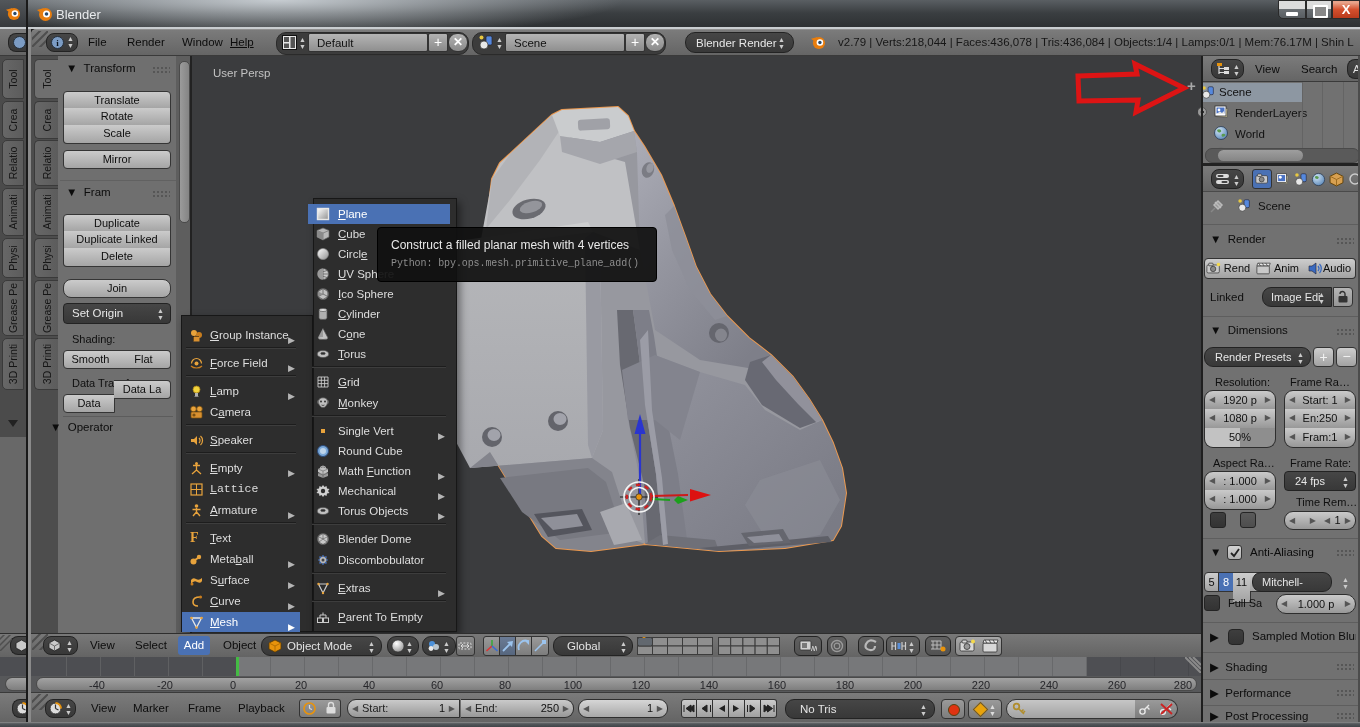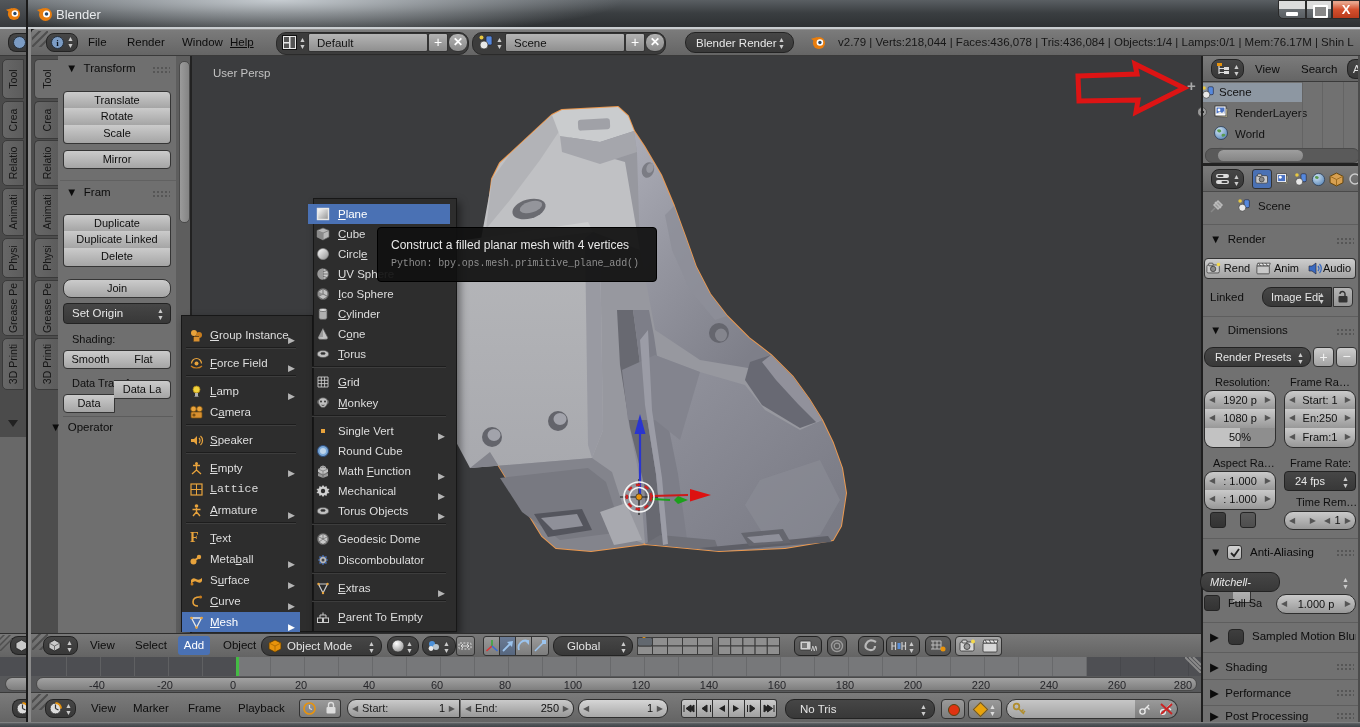--- a/index.html
+++ b/index.html
@@ -556,21 +556,21 @@
       </svg>
       <span style="position:absolute;left:30px;">Torus Objects</span>
       <span class="sub" style="top:5px;">▶</span>
     </div>
  <div class="sep" style="top:324px;"></div>
  <div class="mi" style="top:330px;">
       <svg style="position:absolute;left:8px;top:3px;" width="14" height="14" viewBox="0 0 14 14">
         <circle cx="7" cy="7" r="5.5" fill="#c8c8c8" stroke="#555" stroke-width="0.7"></circle>
         <path d="M7 1.5 L12 4.5 L11 10 L7 12.5 L3 10 L2 4.5 Z M7 1.5 L7 7 M2 4.5 L7 7 M12 4.5 L7 7 M3 10 L7 7 M11 10 L7 7" stroke="#555" stroke-width="0.6" fill="none"></path>
       </svg>
-      <span style="position:absolute;left:30px;">Geodesic Dome</span>
+      <span style="position:absolute;left:30px;">Blender Dome</span>
     </div>
  <div class="mi" style="top:351px;">
       <svg style="position:absolute;left:8px;top:3px;" width="14" height="14" viewBox="0 0 14 14">
         <circle cx="7" cy="7" r="4" fill="#b8b8b8" stroke="#444" stroke-width="0.8"></circle>
         <circle cx="7" cy="7" r="1.5" fill="#444"></circle>
         <path d="M7 2 V4 M7 10 V12 M2 7 H4 M10 7 H12 M3.5 3.5 L5 5 M9 9 L10.5 10.5 M10.5 3.5 L9 5 M5 9 L3.5 10.5" stroke="#3a6ac0" stroke-width="1.2"></path>
       </svg>
       <span style="position:absolute;left:30px;">Discombobulator</span>
     </div>
  <div class="sep" style="top:373px;"></div>
@@ -1052,21 +1052,21 @@
 <div class="abs" style="left:1227px;top:545px;width:15px;height:15px;background:linear-gradient(180deg,#d2d2d2,#b2b2b2);border:1px solid #333;border-radius:3px;box-sizing:border-box;"></div>
 <svg class="abs" style="left:1229px;top:547px;" width="12" height="12" viewBox="0 0 12 12">
     <path d="M2 6 L5 9 L10 2" stroke="#222" stroke-width="1.8" fill="none"></path>
   </svg>
 <div class="abs phead" style="left:1250px;top:546px;font-size:11.5px;">Anti-Aliasing</div>
 <div class="grip" style="left:1336px;top:549px;"></div>
 <div class="abs btn" style="left:1204px;top:572px;width:15px;height:20px;border-radius:4px 0 0 4px;line-height:18px;">5</div>
 <div class="abs" style="left:1218px;top:572px;width:16px;height:20px;background:#4a71b4;border:1px solid #333;box-sizing:border-box;color:#fff;font-size:11px;text-align:center;line-height:18px;">8</div>
 <div class="abs btn" style="left:1233px;top:572px;width:18px;height:31px;border-left:none;line-height:18px;">11</div>
 <div class="abs btn" style="left:1250px;top:572px;width:18px;height:20px;border-left:none;border-radius:0 4px 4px 0;line-height:18px;">16</div>
-<div class="abs dd" style="left:1200px;top:572px;width:80px;height:20px;border-radius:9px;line-height:19px;text-indent:9px;font-style:italic;">Mitchell-</div>
+<div class="abs dd" style="left:1252px;top:572px;width:80px;height:20px;border-radius:9px;line-height:19px;text-indent:9px;">Mitchell-</div>
 <div class="abs" style="left:1342px;top:576px;color:#ccc;font-size:7px;line-height:7px;">▲<br>▼</div>
 <div class="chk" style="left:1204px;top:595px;width:16px;height:16px;"></div>
 <div class="abs plabel" style="left:1228px;top:597px;">Full Sa</div>
 <div class="numf" style="left:1276px;top:594px;width:80px;height:20px;line-height:18px;border-radius:10px;"><span class="arrL">◀</span>1.000 p<span class="arrR">▶</span></div>
 <div class="abs" style="left:1203px;top:622px;width:157px;height:1px;background:#5e5e5e;"></div>
 
 <div class="abs phead" style="left:1210px;top:630px;">▶</div>
 <div class="chk" style="left:1228px;top:629px;width:16px;height:16px;border-radius:4px;"></div>
 <div class="abs phead" style="left:1252px;top:630px;font-size:11.5px;white-space:nowrap;overflow:hidden;width:104px;">Sampled Motion Blur</div>
 <div class="abs" style="left:1203px;top:652px;width:157px;height:1px;background:#5e5e5e;"></div>

